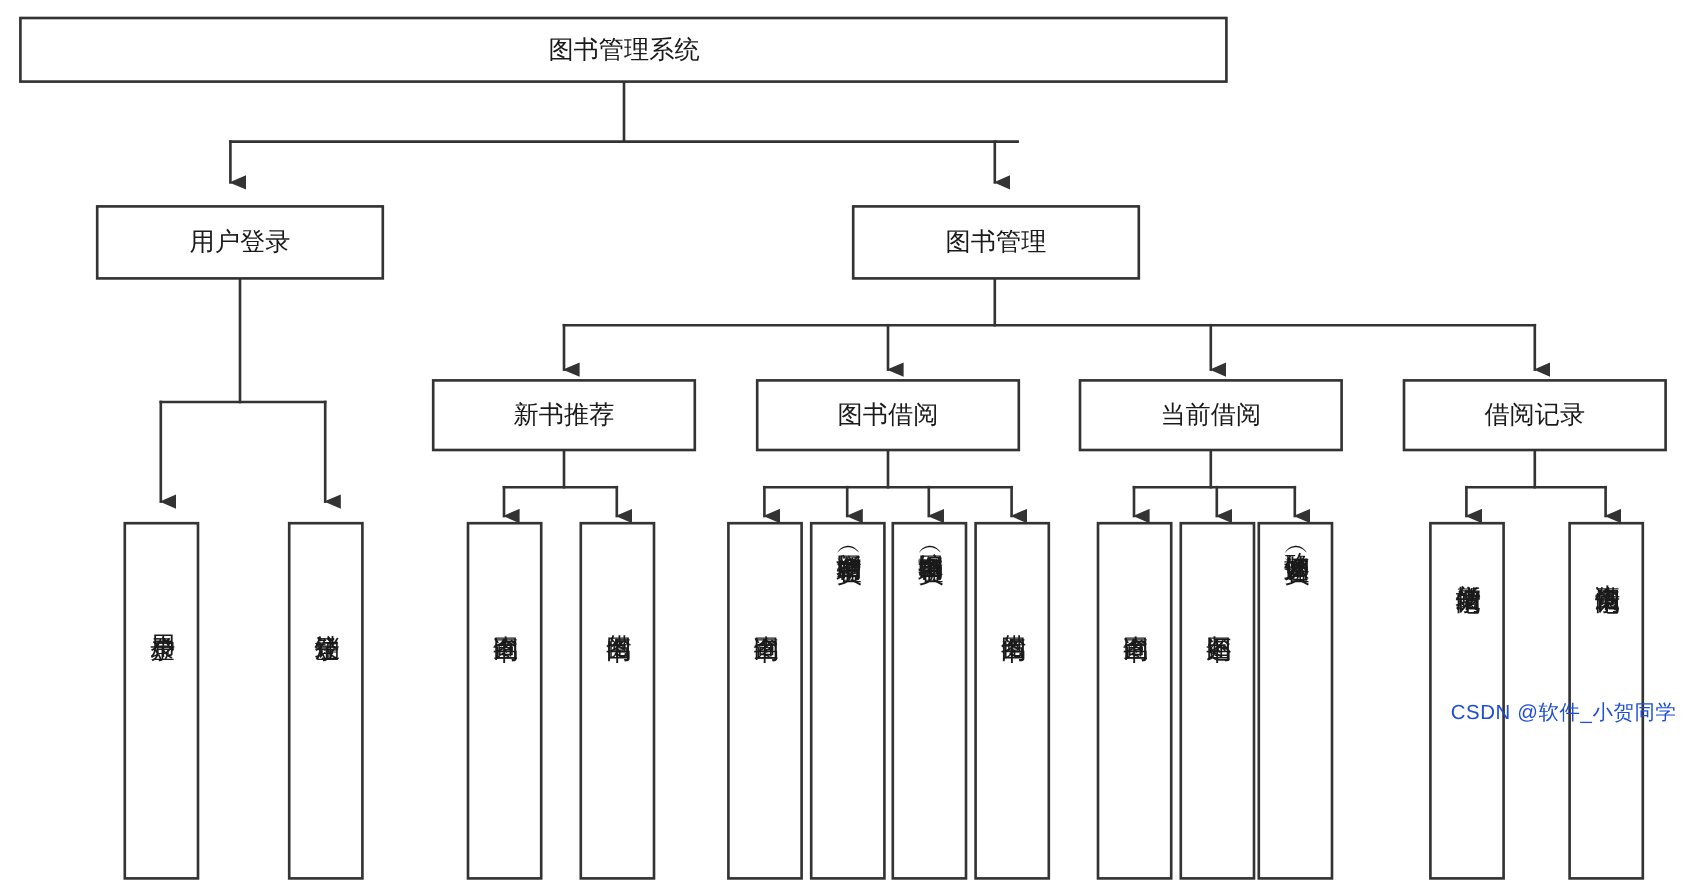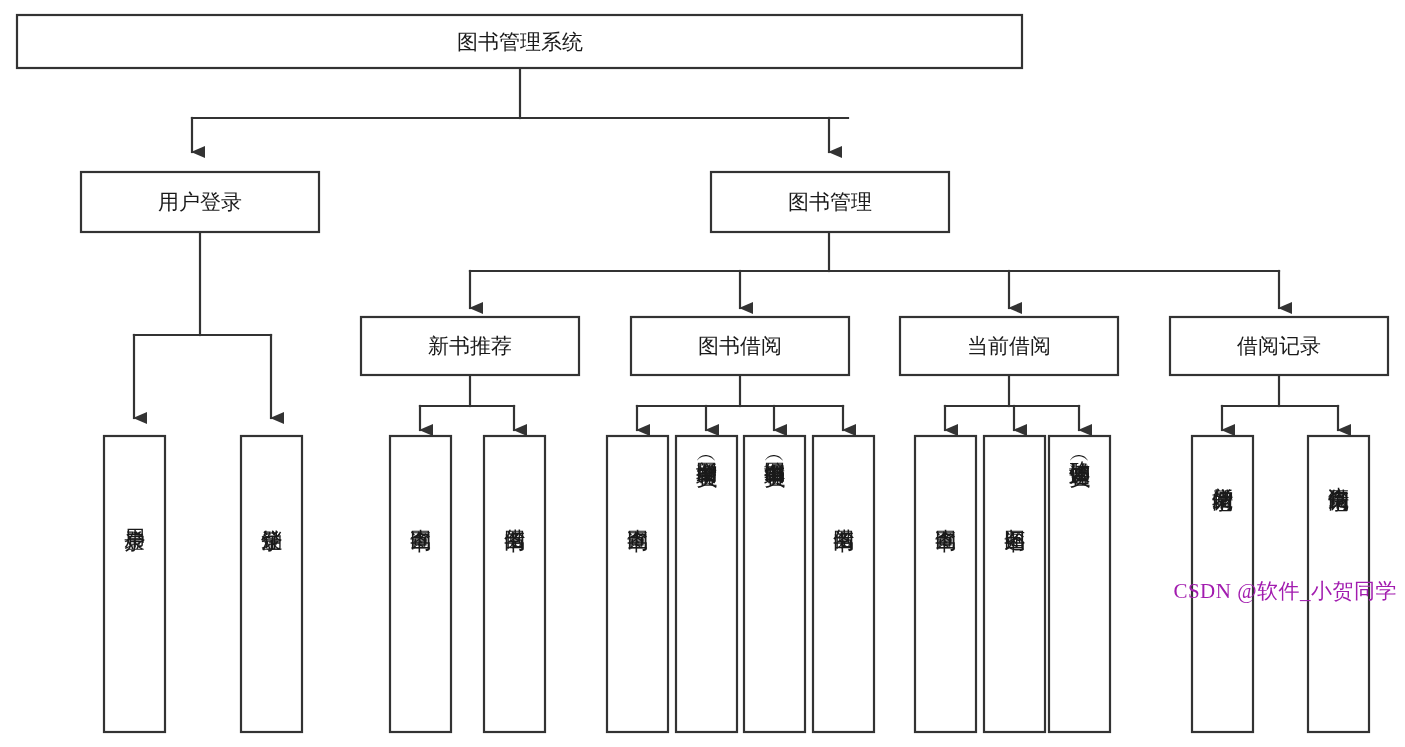--- a/index.html
+++ b/index.html
@@ -66,23 +66,23 @@
     position: absolute;
     display: flex;
     align-items: flex-start;
     justify-content: center;
     pointer-events: none;
   }
   .watermark {
     position: absolute;
     right: 8px;
     bottom: 6px;
-    font-family: Liberation Serif, serif;
-    font-size: 21px;
-    color: #a21caf;
+    font-family: Liberation Sans, sans-serif;
+    font-size: 17px;
+    color: #1d4ed8;
     letter-spacing: 0.5px;
     user-select: none;
     white-space: nowrap;
   }
 </style>
 </head>
 <body>
 
 <div id="diagram-root">
 

